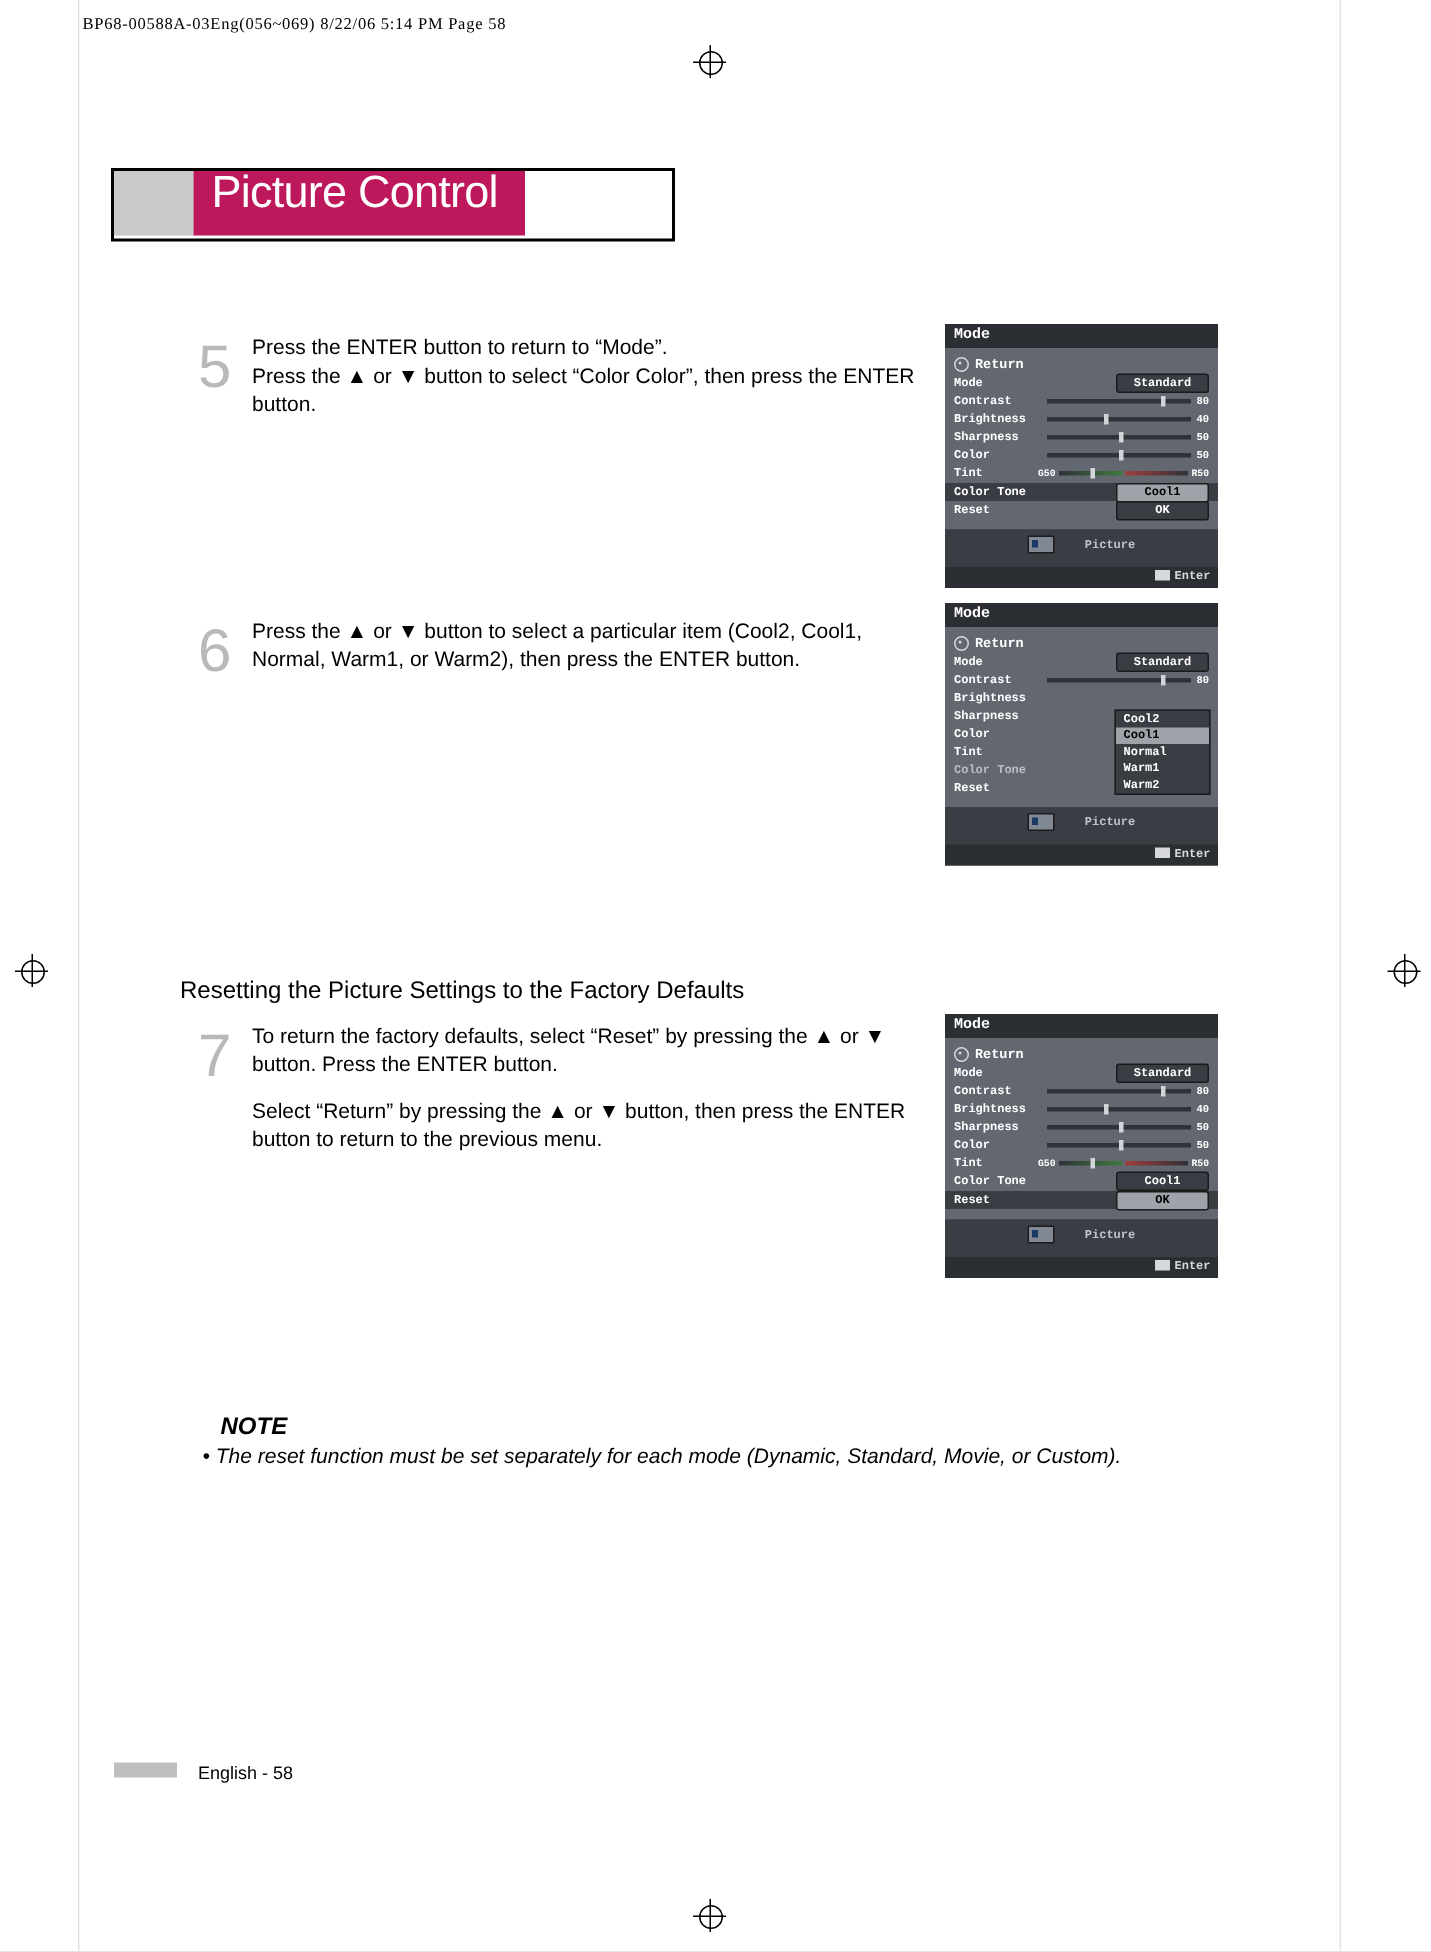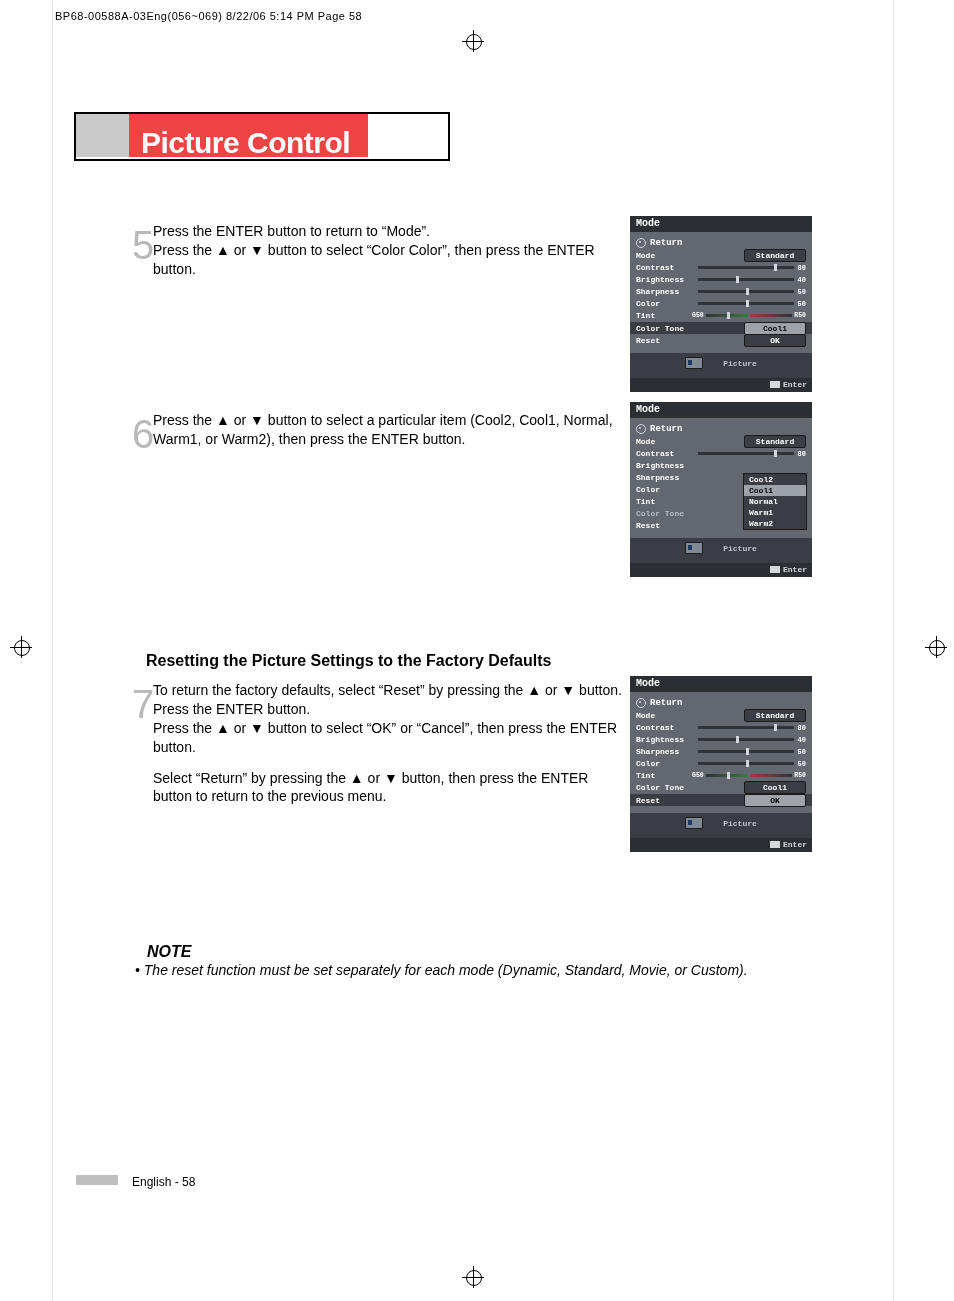--- a/index.html
+++ b/index.html
@@ -1,31 +1,31 @@
 <!DOCTYPE html>
 <html><head>
 <meta charset="utf-8">
 <style>
   html,body{margin:0;padding:0;font-family:"Arial Narrow",Arial,Helvetica,sans-serif;color:#000;background:#fff}
   .page{position:relative;width:954px;height:1301px;border:1px solid #ccc;border-left:none;border-top:none;margin:0}
-  .cropmark{position:absolute;font-size:11px;color:#000;font-family:Liberation Sans, sans-serif}
+  .cropmark{position:absolute;font-size:11px;color:#000;font-family:Liberation Serif, serif}
   .cropmark.top{top:10px;left:55px;letter-spacing:.5px}
   .cross{position:absolute;width:22px;height:22px}
   .cross::before,.cross::after{content:"";position:absolute;background:#000}
   .cross::before{left:50%;top:0;width:1px;height:100%}
   .cross::after{top:50%;left:0;height:1px;width:100%}
   .cross .ring{position:absolute;left:4px;top:4px;width:14px;height:14px;border:1px solid #000;border-radius:50%}
   .title-bar{position:absolute;left:74px;top:112px;height:45px;display:flex}
   .title-grey{width:55px;background:#c9c9c9}
-  .title-black{background:#ef4444;color:#fff;font-weight:bold;font-size:30px;padding:14px 18px 0 12px;letter-spacing:-.5px}
+  .title-black{background:#be185d;color:#fff;font-weight:normal;font-size:30px;padding:0 18px 0 12px;letter-spacing:-.5px}
   .title-border{position:absolute;left:74px;top:112px;width:372px;height:45px;border:2px solid #000;pointer-events:none}
   .step{position:absolute;left:133px;width:490px;font-size:14px;line-height:1.35}
   .step .num{position:absolute;left:-1px;top:-4px;font-size:40px;color:#b9b9b9;font-weight:300;font-family:Arial,Helvetica,sans-serif}
-  .step .body{margin-left:20px}
-  .subhead{position:absolute;left:146px;font-weight:bold;font-size:16px}
+  .step .body{margin-left:35px}
+  .subhead{position:absolute;left:120px;font-weight:normal;font-size:16px}
   .note-head{position:absolute;left:147px;font-weight:bold;font-style:italic;font-size:16px}
   .note-body{position:absolute;left:135px;font-style:italic;font-size:14px;width:700px}
   .footer{position:absolute;left:132px;top:1175px;font-size:12px}
   .footer-box{position:absolute;left:76px;top:1175px;width:42px;height:10px;background:#bfbfbf}
   .bullet{padding-left:18px;text-indent:-12px}
   
   .osd{position:absolute;width:182px;background:#3a3d43;font-size:9px;color:#fff;font-weight:bold;font-family:Liberation Mono, monospace}
   .osd .titlebar{background:#2b2e33;padding:2px 6px 3px;font-size:10px}
   .osd .inner{background:#626770;margin:0;padding:4px 6px 6px}
   .osd .row{display:flex;align-items:center;height:11px;margin-bottom:1px}
@@ -98,21 +98,20 @@
       <div>Press the ▲ or ▼ button to select a particular item (Cool2, Cool1, Normal, Warm1, or Warm2), then press the ENTER button.</div>
     </div>
   </div>
 
   <div class="subhead" style="top:652px">Resetting the Picture Settings to the Factory Defaults</div>
 
   <div class="step" style="top:681px">
     <div class="num">7</div>
     <div class="body">
       <div>To return the factory defaults, select “Reset” by pressing the ▲ or ▼ button. Press the ENTER button.</div>
-      <div>Press the ▲ or ▼ button to select “OK” or “Cancel”, then press the ENTER button.</div>
       <div style="height:12px"></div>
       <div>Select “Return” by pressing the ▲ or ▼ button, then press the ENTER button to return to the previous menu.</div>
       <div style="height:12px"></div>
     </div>
   </div>
 
   <div class="note-head" style="top:943px">NOTE</div>
   <div class="note-body" style="top:962px">•  The reset function must be set separately for each mode (Dynamic, Standard, Movie, or Custom).</div>
 
   <div class="footer-box"></div>

